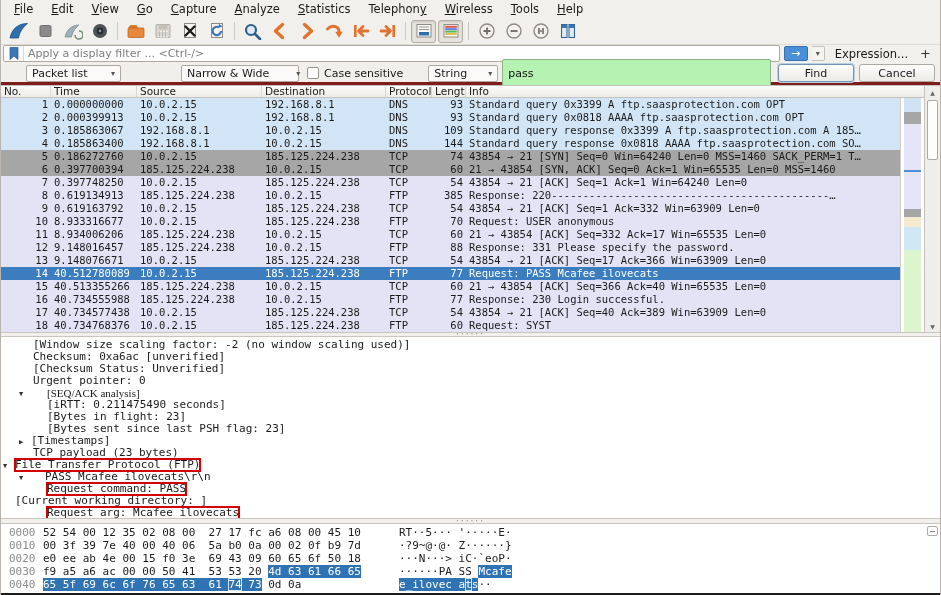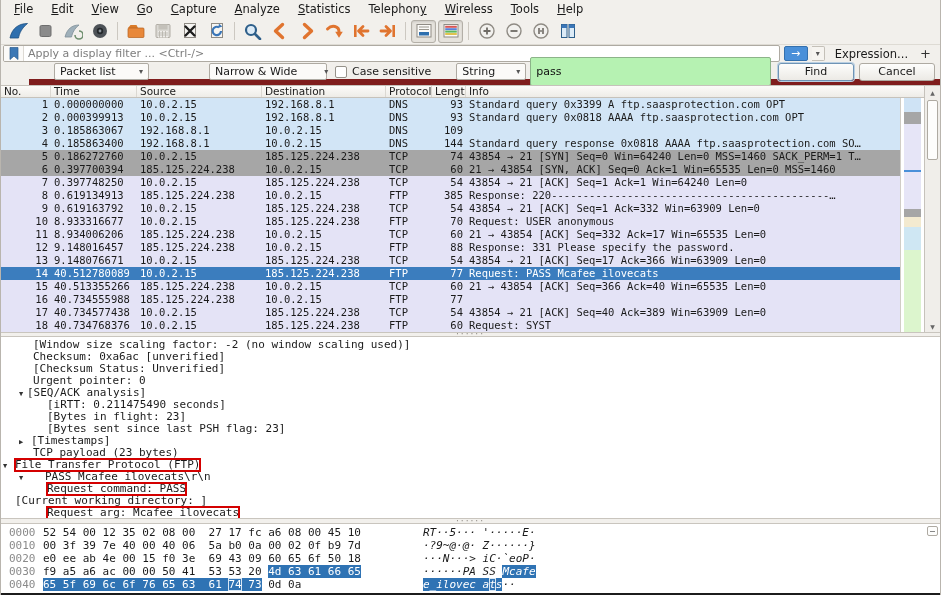--- a/index.html
+++ b/index.html
@@ -24,21 +24,21 @@
   .filterbar{height:19px;display:flex;align-items:center;padding:0 3px 2px 2px;gap:4px;flex:none;}
   .filter-wrap{flex:1;height:17px;background:#fff;border:1px solid #aeaaa2;border-radius:2px;display:flex;align-items:center;overflow:hidden;}
   .bookmark-btn{width:20px;height:100%;display:flex;align-items:center;justify-content:center;border-right:1px solid #dddad4;background:#fbfaf8;flex:none;}
   .filter-input{flex:1;border:none;outline:none;background:transparent;font-family:"DejaVu Sans",sans-serif;font-size:11px;color:#1a1a1a;padding:0 4px;height:100%;}
   .filter-input::placeholder{color:#7d7d7d;opacity:1;}
   .apply-btn{width:24px;height:15px;background:#4a90d9;border:1px solid #3470ad;border-radius:2px;display:flex;align-items:center;justify-content:center;color:#fff;font-size:11px;line-height:1;flex:none;}
   .apply-caret{width:13px;height:15px;display:flex;align-items:center;justify-content:center;font-size:8px;color:#555;border:1px solid #c4c0b8;border-left:none;border-radius:0 2px 2px 0;background:#f6f4f0;flex:none;}
   .expr-label{font-size:11.5px;padding:0 6px;white-space:nowrap;}
   .plus-btn{font-size:13px;padding:0 6px 0 2px;color:#333;}
   
-  .searchbar{height:21px;display:flex;align-items:center;padding:0 3px;flex:none;border-bottom:6px solid #7f1d1d;background:#f1efeb;margin-left:28px;}
+  .searchbar{height:21px;display:flex;align-items:center;padding:0 3px;flex:none;border-bottom:3px solid #7f1d1d;background:#f1efeb;}
   .combo{height:17px;background:#fbfaf8;border:1px solid #aeaaa2;border-radius:2px;font-size:11px;display:flex;align-items:center;justify-content:space-between;padding:0 5px;white-space:nowrap;flex:none;}
   .combo .caret{font-size:8px;color:#555;margin-left:8px;}
   .checkbox{width:12px;height:12px;background:#fff;border:1px solid #96928a;border-radius:2px;flex:none;}
   .cb-label{font-size:11px;margin-left:5px;white-space:nowrap;}
   .search-input{height:29px;background:#b6f2b2;border:1px solid #8cb489;border-radius:2px;font-family:"DejaVu Sans",sans-serif;font-size:11px;color:#111;padding:0 5px;outline:none;flex:1;min-width:0;}
   .btn{height:18px;background:linear-gradient(#fdfdfc,#eceae5);border:1px solid #aeaaa2;border-radius:3px;font-size:11px;display:flex;align-items:center;justify-content:center;flex:none;}
   .btn.default{border-color:#6f94b5;box-shadow:0 0 0 1px #b9cfe2;}
   
   .plist{flex:none;position:relative;background:#fff;border-top:1px solid #c6c2bb;}
   .plist-header{display:flex;height:12px;font-size:10.5px;line-height:11px;background:linear-gradient(#fcfbf9,#eeece7);border-bottom:1px solid #c6c2bb;padding-right:32px;}
@@ -69,21 +69,21 @@
   .detail{height:181px;background:#fff;font-family:"DejaVu Sans Mono",monospace;font-size:11px;overflow:hidden;padding-top:2px;flex:none;}
   .dline{height:12px;line-height:12px;position:relative;white-space:pre;}
   .dline .tw{position:absolute;top:0;}
   .dline .arrow{position:absolute;top:1px;font-size:7px;color:#333;}
   .dline .boxed{outline:2px solid #d40000;outline-offset:-1px;}
   
   .hexpane{height:69px;background:#fff;font-family:"DejaVu Sans Mono",monospace;font-size:11px;padding-top:2px;position:relative;flex:none;}
   .hrow{display:flex;height:13px;line-height:13px;white-space:pre;}
   .hoff{width:42px;padding-left:8px;color:#8a8a8a;flex:none;}
   .hbytes{width:336px;flex:none;}
-  .hascii{margin-left:44px;flex:none;font-style:italic;}
+  .hascii{margin-left:20px;flex:none;}
   .hl{background:#2f73b4;color:#fff;}
   .cursor{box-shadow:inset 0 0 0 1px #d9e7f4;}
   .hexscroll{position:absolute;top:2px;right:2px;width:11px;height:10px;background:#fdfdfc;border:1px solid #aeaaa2;border-radius:2px;}
   .hexscroll:after{content:"";display:block;margin:4px 2px;border-top:1px solid #888;}
   .bottombar{height:3px;background:#1c1c1c;flex:none;margin-top:auto;}
 </style>
 </head>
 <body>
 
 <div class="window">
@@ -304,20 +304,21 @@
           <div class="pc len">93</div>
           <div class="pc info">Standard query 0x0818 AAAA ftp.saasprotection.com OPT</div>
         </div>
         <div class="prow c-dns">
           <div class="pc no">3</div>
           <div class="pc time">0.185863067</div>
           <div class="pc src">192.168.8.1</div>
           <div class="pc dst">10.0.2.15</div>
           <div class="pc proto">DNS</div>
           <div class="pc len">109</div>
+          <div class="pc info">Standard query response 0x3399 A ftp.saasprotection.com A 185…</div>
         </div>
         <div class="prow c-dns">
           <div class="pc no">4</div>
           <div class="pc time">0.185863400</div>
           <div class="pc src">192.168.8.1</div>
           <div class="pc dst">10.0.2.15</div>
           <div class="pc proto">DNS</div>
           <div class="pc len">144</div>
           <div class="pc info">Standard query response 0x0818 AAAA ftp.saasprotection.com SO…</div>
         </div>
@@ -420,20 +421,21 @@
           <div class="pc len">60</div>
           <div class="pc info">21 → 43854 [ACK] Seq=366 Ack=40 Win=65535 Len=0</div>
         </div>
         <div class="prow c-lav">
           <div class="pc no">16</div>
           <div class="pc time">40.734555988</div>
           <div class="pc src">185.125.224.238</div>
           <div class="pc dst">10.0.2.15</div>
           <div class="pc proto">FTP</div>
           <div class="pc len">77</div>
+          <div class="pc info">Response: 230 Login successful.</div>
         </div>
         <div class="prow c-lav">
           <div class="pc no">17</div>
           <div class="pc time">40.734577438</div>
           <div class="pc src">10.0.2.15</div>
           <div class="pc dst">185.125.224.238</div>
           <div class="pc proto">TCP</div>
           <div class="pc len">54</div>
           <div class="pc info">43854 → 21 [ACK] Seq=40 Ack=389 Win=63909 Len=0</div>
         </div>
@@ -467,21 +469,21 @@
 
   <div class="splitter">
       <span class="dots">······</span>
     </div>
 
   <div class="detail" id="detail">
       <div class="dline"><span class="tw" style="left: 32px;">[Window size scaling factor: -2 (no window scaling used)]</span></div>
       <div class="dline"><span class="tw" style="left: 32px;">Checksum: 0xa6ac [unverified]</span></div>
       <div class="dline"><span class="tw" style="left: 32px;">[Checksum Status: Unverified]</span></div>
       <div class="dline"><span class="tw" style="left: 32px;">Urgent pointer: 0</span></div>
-      <div class="dline"><span class="arrow" style="left: 18px;">▼</span><span class="tw" style="left: 26px;">[SEQ/ACK analysis]</span></div>
+      <div class="dline"><span class="arrow" style="left: 18px;">▼</span><span class="tw" style="left: 46px; font-family: Liberation Serif, serif;">[SEQ/ACK analysis]</span></div>
       <div class="dline"><span class="tw" style="left: 46px;">[iRTT: 0.211475490 seconds]</span></div>
       <div class="dline"><span class="tw" style="left: 46px;">[Bytes in flight: 23]</span></div>
       <div class="dline"><span class="tw" style="left: 46px;">[Bytes sent since last PSH flag: 23]</span></div>
       <div class="dline"><span class="arrow" style="left: 18px;">▶</span><span class="tw" style="left: 30px;">[Timestamps]</span></div>
       <div class="dline"><span class="tw" style="left: 32px;">TCP payload (23 bytes)</span></div>
       <div class="dline"><span class="arrow" style="left: 2px;">▼</span><span class="tw boxed" style="left: 14px;">File Transfer Protocol (FTP)</span></div>
       <div class="dline"><span class="arrow" style="left: 18px;">▼</span><span class="tw" style="left: 44px;">PASS Mcafee_ilovecats\r\n</span></div>
       <div class="dline"><span class="tw boxed" style="left: 46px;">Request command: PASS</span></div>
       <div class="dline"><span class="tw" style="left: 14px;">[Current working directory: ]</span></div>
       <div class="dline"><span class="tw boxed" style="left: 46px;">Request arg: Mcafee_ilovecats</span></div>

